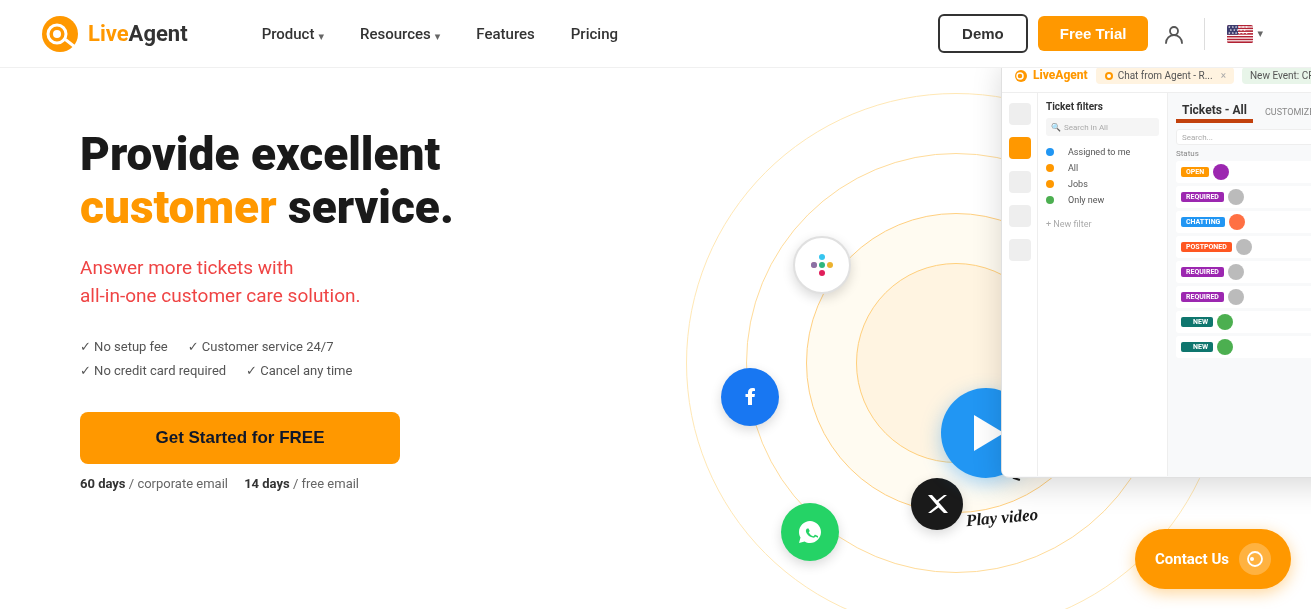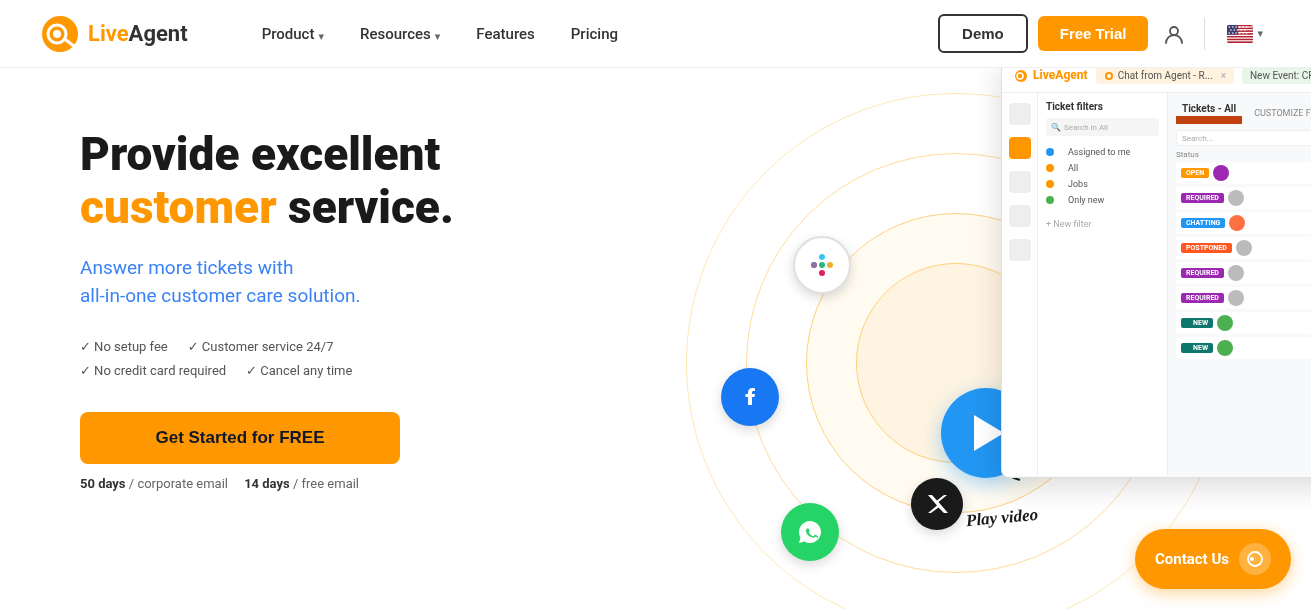--- a/index.html
+++ b/index.html
@@ -118,21 +118,21 @@
     .hero-title {
       font-size: 46px;
       font-weight: 900;
       line-height: 1.15;
       color: #1a1a1a;
       margin-bottom: 20px;
     }
     .hero-title .highlight { color: #ff9800; }
     .hero-subtitle {
       font-size: 19px;
-      color: #3b82f6;
+      color: #ef4444;
       line-height: 1.5;
       margin-bottom: 24px;
       font-weight: 400;
     }
     .hero-checks {
       font-size: 13px;
       color: #555;
       margin-bottom: 28px;
       line-height: 1.9;
     }
@@ -353,25 +353,25 @@
       padding: 8px;
       overflow: hidden;
     }
     .dash-right-header {
       display: flex;
       gap: 6px;
       align-items: center;
       margin-bottom: 6px;
     }
     .dash-tab-all {
-      font-size: 10px;
+      font-size: 12px;
       font-weight: 700;
       color: #333;
       padding: 2px 6px;
-      border-bottom: 8px solid #c2410c;
+      border-bottom: 4px solid #c2410c;
     }
     .dash-tab-custom {
       font-size: 9px;
       color: #888;
       padding: 2px 6px;
     }
     .dash-ticket-search {
       background: #fff;
       border-radius: 3px;
       height: 16px;
@@ -521,21 +521,21 @@
     <p class="hero-subtitle">
       <span>Answer more tickets with</span><br>
       <span>all-in-one customer care solution.</span>
     </p>
     <div class="hero-checks">
       <span>✓ No setup fee</span><span>✓ Customer service 24/7</span><br>
       <span>✓ No credit card required</span><span>✓ Cancel any time</span>
     </div>
     <button class="btn-get-started">Get Started for FREE</button>
     <div class="trial-info">
-      <span class="bold">50 days</span>
+      <span class="bold">60 days</span>
       <span>/ corporate email</span>
       &nbsp;&nbsp;&nbsp;
       <span class="bold">14 days</span>
       <span>/ free email</span>
     </div>
   </div>
 
   <div class="hero-visual">
 
     <div class="circles-container">

